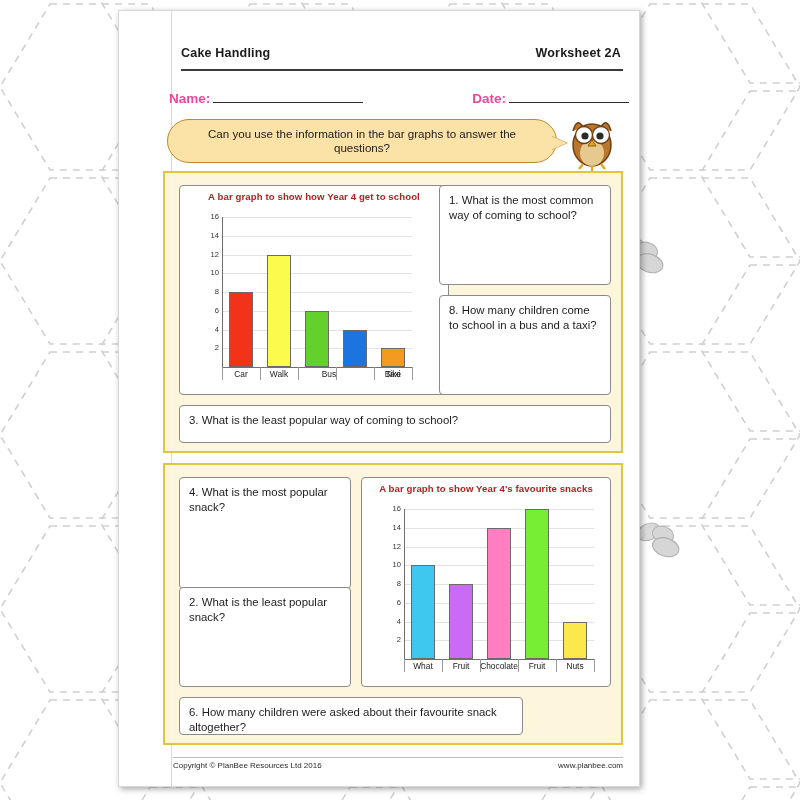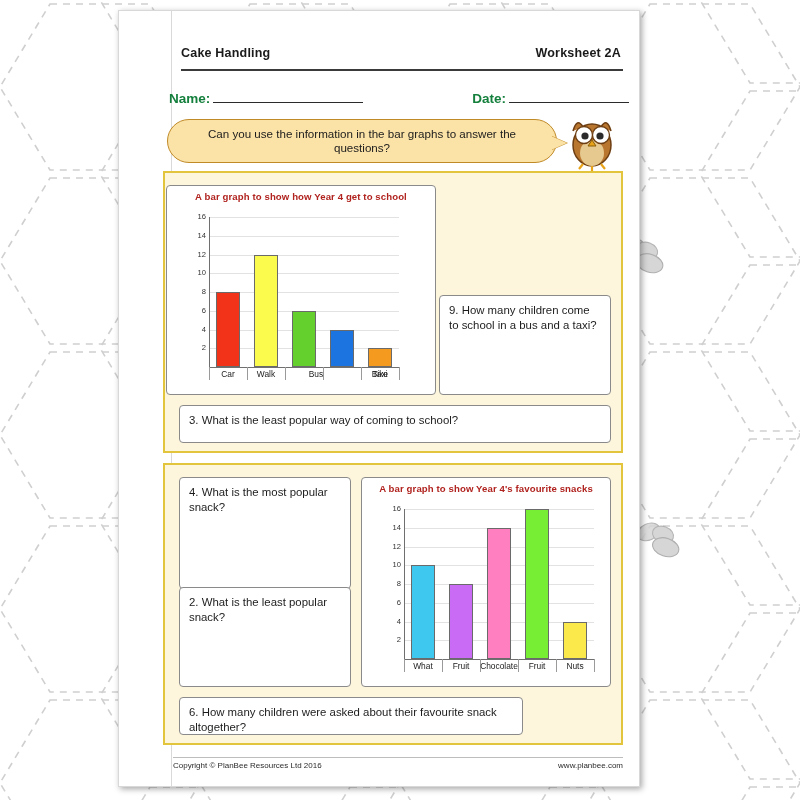--- a/index.html
+++ b/index.html
@@ -67,21 +67,21 @@
     background: #3a3a3a;
   }
   .namedate {
     position: absolute;
     left: 50px;
     top: 78px;
     width: 460px;
     display: flex;
     align-items: baseline;
     font-size: 13.5px;
-    color: #15803d;
+    color: #ec4899;
   }
   .namedate .lbl { font-weight: 600; }
   .namedate .ln {
     border-bottom: 1.6px solid #2b2b2b;
     flex: 0 0 auto;
     height: 13px;
   }
   .ln.name { width: 150px; margin-left: 3px; }
   .ln.date { width: 120px; margin-left: 3px; }
   .namedate .sp { flex: 1 1 auto; }
@@ -297,21 +297,21 @@
     <circle cx="23" cy="26" r="8.5" fill="#ffffff" stroke="#6d3e12" stroke-width="1.3"></circle>
     <circle cx="40" cy="26" r="8.5" fill="#ffffff" stroke="#6d3e12" stroke-width="1.3"></circle>
     <circle cx="24" cy="27" r="3.6" fill="#2b2b2b"></circle>
     <circle cx="39" cy="27" r="3.6" fill="#2b2b2b"></circle>
     <polygon points="31,31 27,37 35,37" fill="#e8a318" stroke="#8a5c08" stroke-width="1"></polygon>
     <path d="M22 55 l-4 5 M31 57 l0 5 M40 55 l4 5" stroke="#e8a318" stroke-width="2.2" fill="none"></path>
   </svg>
 
   <div class="panel" id="panel-top">
 
-    <div class="chartbox" style="left:1px; top:12px; width:270px; height:210px;">
+    <div class="chartbox" style="left:14px; top:12px; width:270px; height:210px;">
       <div class="chart-title">A bar graph to show how Year 4 get to school</div>
       <div class="chart-area" id="chart1" style="width:190px; height:150px; margin-top:14px; margin-left:42px;">
           <div class="gridline" style="top: 131.25px; width: 190px;"></div>
           <div class="ytick" style="top: 131.25px;">2</div>
           <div class="gridline" style="top: 112.5px; width: 190px;"></div>
           <div class="ytick" style="top: 112.5px;">4</div>
           <div class="gridline" style="top: 93.75px; width: 190px;"></div>
           <div class="ytick" style="top: 93.75px;">6</div>
           <div class="gridline" style="top: 75px; width: 190px;"></div>
           <div class="ytick" style="top: 75px;">8</div>
@@ -337,23 +337,26 @@
           <div class="bar" style="left: 121.22px; width: 23.56px; height: 37.5px; background: rgb(27, 116, 224);"></div>
           <div class="catlabel" style="left: 114px; width: 38px; padding-left: 38px;">Bike</div>
           <div class="catsep" style="left: 152px; top: 150px; height: 13px;"></div>
           <div class="bar" style="left: 159.22px; width: 23.56px; height: 18.75px; background: rgb(243, 154, 31);"></div>
           <div class="catlabel" style="left: 152px; width: 38px;">Taxi</div>
           <div class="catsep" style="left: 190px; top: 150px; height: 13px;"></div>
           <div class="catsep" style="left: 0px; top: 150px; height: 13px;"></div>
         </div>
     </div>
 
+    <div class="qbox" style="left:274px; top:12px; width:172px; height:100px;">
+      <span>1. What is the most common way of coming to school?</span>
+    </div>
 
     <div class="qbox" style="left:274px; top:122px; width:172px; height:100px;">
-      <span>9. How many children come to school in a bus and a taxi?</span>
+      <span>8. How many children come to school in a bus and a taxi?</span>
     </div>
 
     <div class="qbox" style="left:14px; top:232px; width:432px; height:38px;">
       <span>3. What is the least popular way of coming to school?</span>
     </div>
   </div>
 
   <div class="panel" id="panel-bottom">
 
     <div class="qbox" style="left:14px; top:12px; width:172px; height:112px;">

